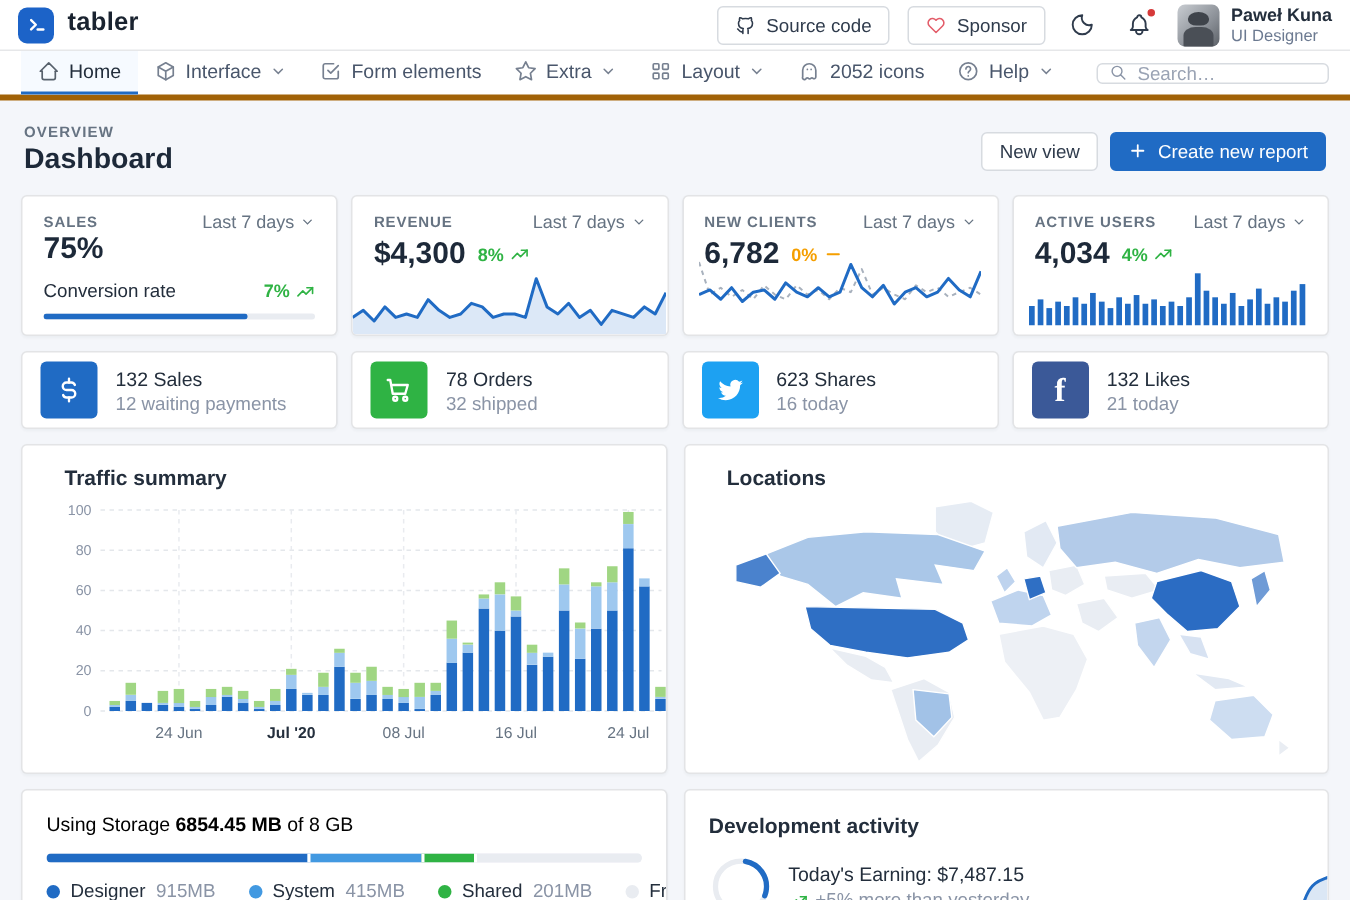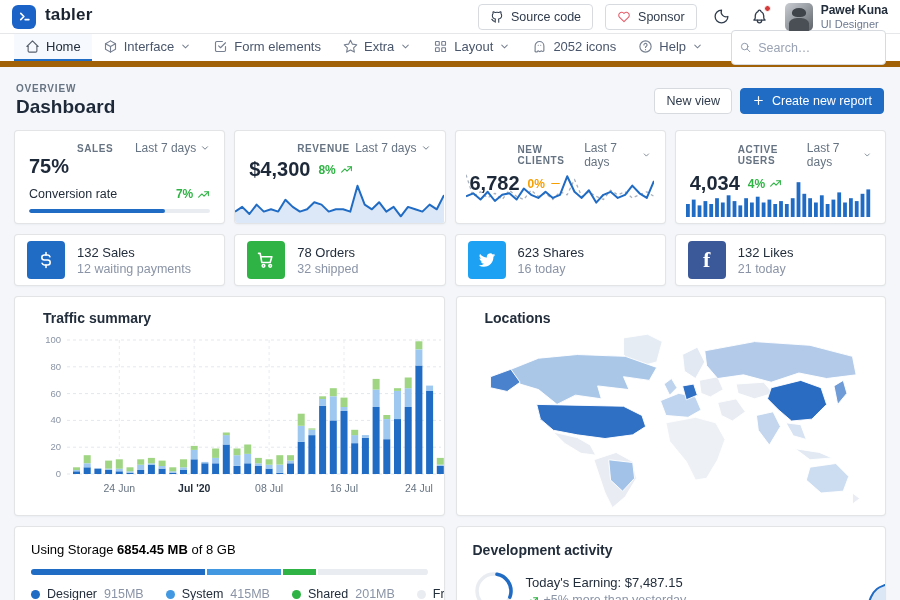--- a/index.html
+++ b/index.html
@@ -28,48 +28,48 @@
   .avatar { width:28px; height:28px; border-radius:5px;
             background:linear-gradient(135deg,#c9cdd2 0%,#8b9097 60%,#5d6268 100%);
             position:relative; overflow:hidden; }
   .avatar:after { content:""; position:absolute; left:7px; top:5px; width:14px; height:9px;
                   border-radius:50% 50% 40% 40%; background:#3f444b; }
   .avatar:before { content:""; position:absolute; left:4px; top:15px; width:20px; height:14px;
                    border-radius:40% 40% 0 0; background:#4a4f56; }
   .user-name { font-size:12px; font-weight:600; color:#232e3c; line-height:1.25; }
   .user-role { font-size:11px; color:#6c7a91; }
   
-  .nav { background:#fff; border-bottom:6px solid #a16207; height:33px;
+  .nav { background:#fff; border-bottom:4px solid #a16207; height:33px;
          display:flex; align-items:stretch; padding:0 14px; }
   .nav-item { display:flex; align-items:center; gap:6px; padding:0 11px;
               color:#49566b; font-size:13px; cursor:pointer; border-bottom:2px solid transparent; }
   .nav-item.active { color:#232e3c; border-bottom-color:#206bc4; background:#f6faff; }
   .nav-item svg { opacity:.75; }
   .chev { opacity:.6; }
   .search { margin-left:auto; align-self:center; display:flex; align-items:center; gap:7px;
-            border:1px solid #d7dbe0; border-radius:4px; height:35px; width:155px; padding:0 8px;
+            border:1px solid #d7dbe0; border-radius:4px; height:14px; width:155px; padding:0 8px;
             color:#8a94a6; background:#fff; }
   .search input { border:0; outline:0; width:100%; font-size:12.5px; color:#232e3c;
                   font-family:"Liberation Sans",sans-serif; background:transparent; }
   .search input::placeholder { color:#9aa3b4; }
   
   .page { padding:14px 14px 0; }
   .page-head { display:flex; align-items:center; margin:2px 2px 12px; }
   .pretitle { font-size:10px; font-weight:bold; letter-spacing:.8px; color:#667382;
               text-transform:uppercase; margin-bottom:2px; }
   .title { font-size:19px; font-weight:bold; color:#1d2939; }
   .head-actions { margin-left:auto; display:flex; gap:8px; }
   .btn-primary { background:#206bc4; border-color:#206bc4; color:#fff; }
   .grid4 { display:grid; grid-template-columns:repeat(4,1fr); gap:9px; }
   .card { background:#fff; border:1px solid rgba(98,105,118,.18); border-radius:4px;
           box-shadow:0 1px 2px rgba(35,46,60,.04); position:relative; overflow:hidden; }
   
   .stat-card { height:94px; padding:10px 14px; }
   .stat-head { display:flex; align-items:center; }
-  .stat-label { font-size:10px; font-weight:bold; letter-spacing:.6px; color:#667382; text-transform:uppercase;margin-left:48px; }
+  .stat-label { font-size:10px; font-weight:bold; letter-spacing:.6px; color:#667382; text-transform:uppercase; }
   .dropdown { margin-left:auto; display:flex; align-items:center; gap:4px;
               font-size:12px; color:#667382; cursor:pointer; }
   .stat-value-row { display:flex; align-items:center; gap:8px; margin-top:3px; }
   .stat-value { font-size:20px; font-weight:bold; color:#1d2939; }
   .delta { display:flex; align-items:center; gap:4px; font-size:12px; font-weight:600; }
   .delta.green { color:#2fb344; }
   .delta.yellow { color:#f59f00; }
   .sub-row { display:flex; align-items:center; margin-top:9px; font-size:12.5px; color:#232e3c; }
   .progress { height:4px; border-radius:2px; background:#e9ecf1; margin-top:8px; overflow:hidden; }
   .progress > div { height:100%; background:#206bc4; border-radius:2px; }

